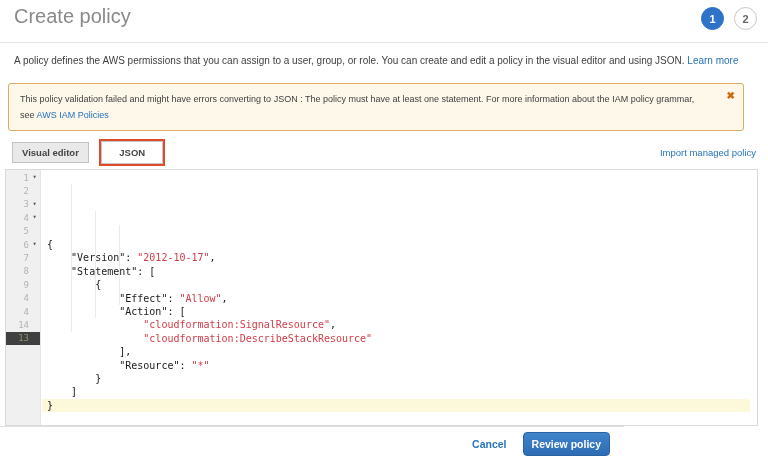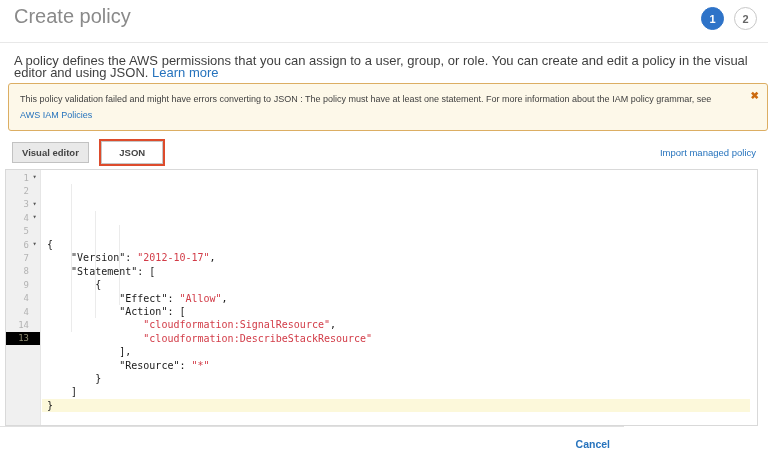--- a/index.html
+++ b/index.html
@@ -19,42 +19,42 @@
 
   .page-title{position:absolute;left:14px;top:5px;font-size:20px;font-weight:400;color:#8a8a8a}
 
   .steps{position:absolute;top:7px;right:11px;display:flex;gap:10px}
   .step{width:23px;height:23px;border-radius:50%;background:#fff;border:1px solid #c8c8c8;color:#666;
         font-size:11px;font-weight:bold;display:flex;align-items:center;justify-content:center;cursor:default}
   .step-active{background:var(--step-blue);border-color:var(--step-blue);color:#fff}
 
   .header-divider{position:absolute;top:42px;left:0;width:768px;border-top:1px solid #e8e8e8}
 
-  .intro{position:absolute;top:55px;left:14px;right:14px;font-size:13px;line-height:12px;color:#3f3f3f}
+  .intro{position:absolute;top:55px;left:14px;right:14px;font-size:10px;line-height:12px;color:#3f3f3f}
   a.link{color:var(--accent);text-decoration:none;cursor:pointer}
 
-  .alert{position:absolute;top:83px;left:8px;right:0;background:var(--alert-bg);
+  .alert{position:absolute;top:83px;left:8px;right:24px;background:var(--alert-bg);
          border:1px solid var(--alert-border);border-radius:3px;padding:7px 36px 7px 11px;
          font-size:9px;line-height:16px;color:#3f3f3f}
   .alert-close{position:absolute;top:4px;right:8px;font-size:10px;font-weight:bold;color:var(--alert-close);cursor:pointer}
 
   .tabs-row{position:absolute;top:141px;left:12px;right:12px;height:26px}
   .tab{display:inline-block;font-size:9.5px;font-weight:bold;color:#444;padding:4px 9px;cursor:pointer}
   .tab-inactive{background:#e9e9e9;border:1px solid #c2c2c2}
   .tab-active{background:#fff;border:1px solid #c6c6c6;margin-left:8px;padding:5px 17px;
               outline:2px solid var(--annot-red);outline-offset:0}
   .import-link{position:absolute;right:0;top:6px;font-size:9.5px}
 
   .editor{position:absolute;top:169px;left:5px;width:753px;height:257px;border:1px solid #d9d9d9;background:#fff}
   .gutter{position:absolute;left:0;top:0;bottom:0;width:35px;background:#f0f0f0;border-right:1px solid #e6e6e6;padding-top:1px}
   .g-row{height:13.4px;display:flex;align-items:center;justify-content:flex-end;
          font-family:"DejaVu Sans Mono",monospace;font-size:9px;color:#b3b3b3;cursor:pointer}
   .g-row .num{text-align:right}
   .g-row .caret{width:11px;text-align:center;font-size:7px;color:#555;line-height:1}
-  .g-act{background:#000000;color:#8f8c72}
+  .g-act{background:#404040;color:#8f8c72}
   .code{position:absolute;left:36px;top:0;right:0;bottom:0;padding:1px 0 0 5px;
         font-family:"DejaVu Sans Mono",monospace;font-size:10px;line-height:13.4px;
         white-space:pre;color:#1a1a1a;cursor:text}
   .c-row{height:13.4px;position:relative;z-index:1}
   .c-act{background:var(--active-bg);margin-left:-5px;padding-left:5px;margin-right:7px}
   .tok-str{color:var(--str-red)}
   .ind-guide{position:absolute;width:1px;background:#ebebeb;z-index:0}
   .ig1{left:29px;top:14px;height:148px}
   .ig2{left:53px;top:41px;height:107px}
   .ig3{left:77px;top:55px;height:80px}
@@ -150,13 +150,14 @@
     </div>
   <div class="code">
     <div class="ind-guide ig1"></div>
     <div class="ind-guide ig2"></div>
     <div class="ind-guide ig3"></div>
   <div class="c-row"><span class="tok-plain">{</span></div><div class="c-row"><span class="tok-plain">    "Version": </span><span class="tok-str">"2012-10-17"</span><span class="tok-plain">,</span></div><div class="c-row"><span class="tok-plain">    "Statement": [</span></div><div class="c-row"><span class="tok-plain">        {</span></div><div class="c-row"><span class="tok-plain">            "Effect": </span><span class="tok-str">"Allow"</span><span class="tok-plain">,</span></div><div class="c-row"><span class="tok-plain">            "Action": [</span></div><div class="c-row"><span class="tok-plain">                </span><span class="tok-str">"cloudformation:SignalResource"</span><span class="tok-plain">,</span></div><div class="c-row"><span class="tok-plain">                </span><span class="tok-str">"cloudformation:DescribeStackResource"</span></div><div class="c-row"><span class="tok-plain">            ],</span></div><div class="c-row"><span class="tok-plain">            "Resource": </span><span class="tok-str">"*"</span></div><div class="c-row"><span class="tok-plain">        }</span></div><div class="c-row"><span class="tok-plain">    ]</span></div><div class="c-row c-act"><span class="tok-plain">}</span></div></div>
 </div>
 
 <div class="footer">
   <a class="link cancel">Cancel</a>
+  <button class="review-btn">Review policy</button>
 </div>
 
 </body></html>

